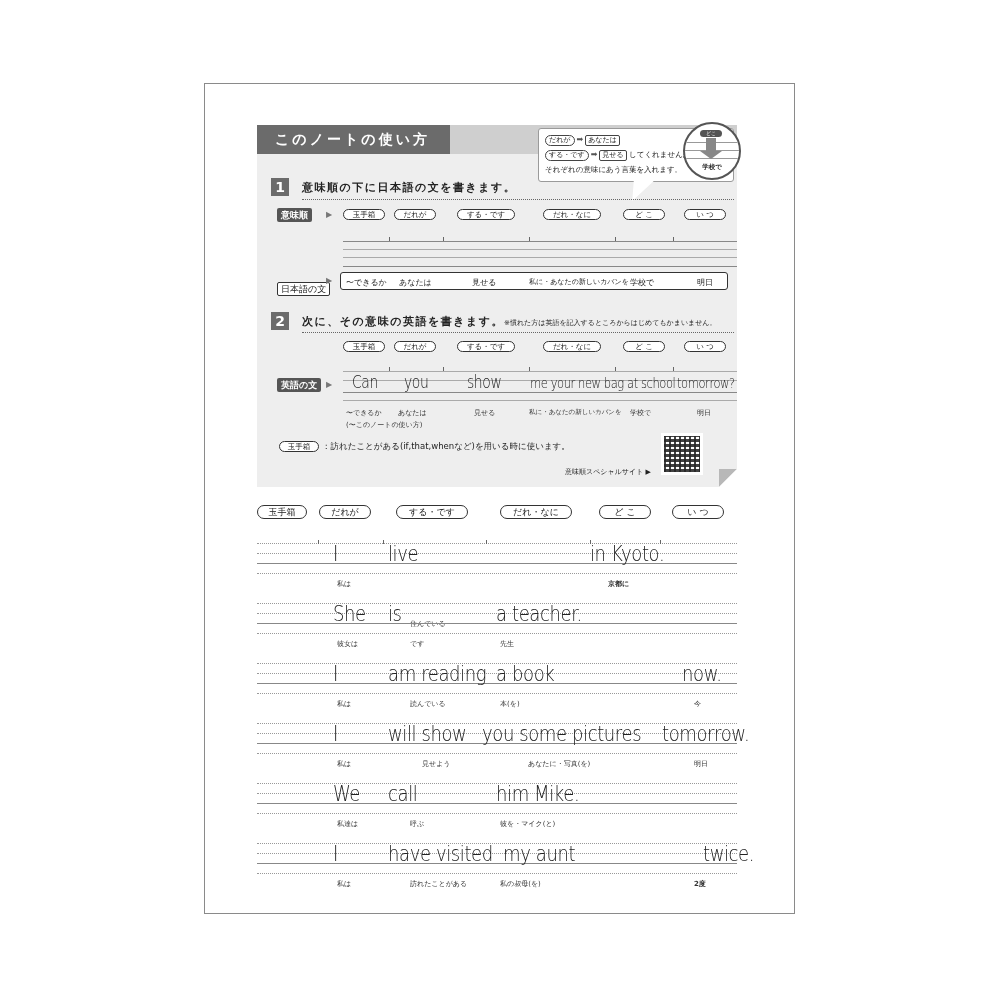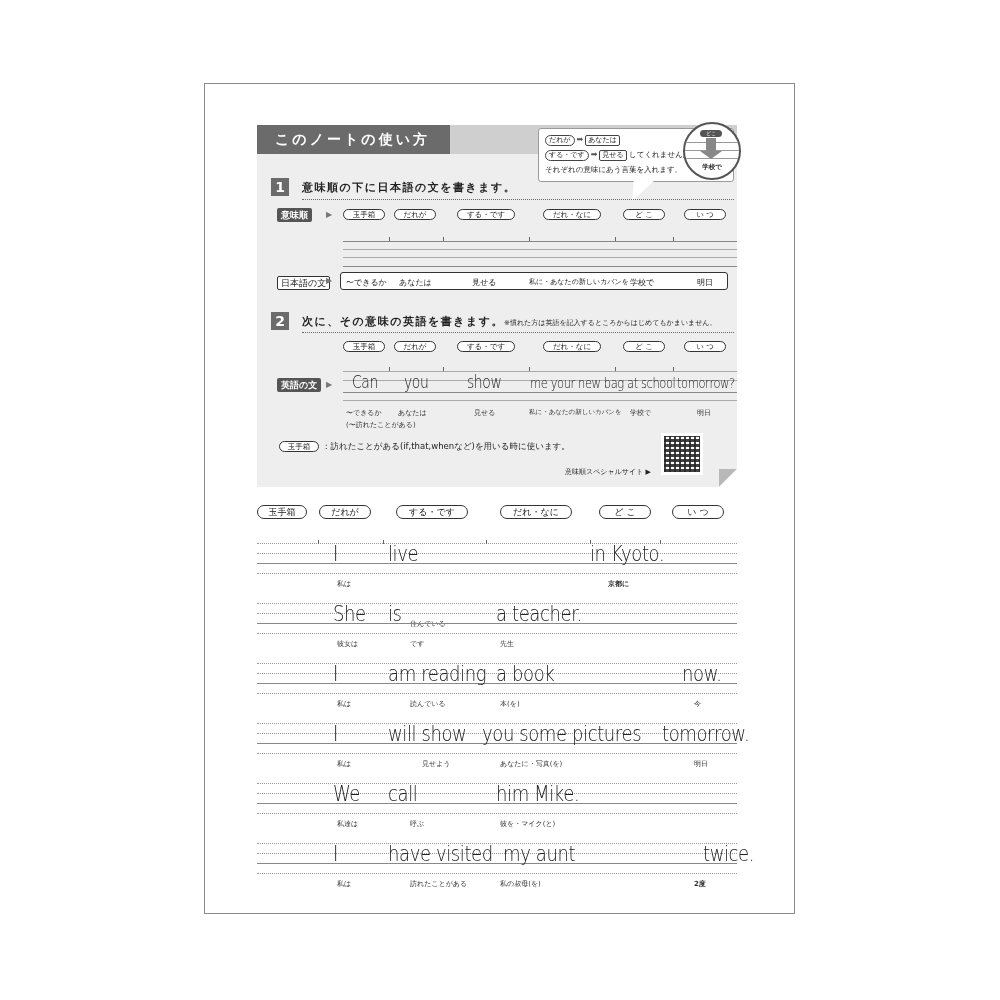--- a/index.html
+++ b/index.html
@@ -108,21 +108,21 @@
 <div class="hline" style="left:343px;top:241px;width:394px"></div>
 <div class="hline" style="left:343px;top:249px;width:394px;border-color:#aaa"></div>
 <div class="hline" style="left:343px;top:257px;width:394px;border-color:#aaa"></div>
 <div class="hline" style="left:343px;top:266px;width:394px"></div>
 <div class="tick" style="left:389px;top:237px"></div>
 <div class="tick" style="left:443px;top:237px"></div>
 <div class="tick" style="left:529px;top:237px"></div>
 <div class="tick" style="left:615px;top:237px"></div>
 <div class="tick" style="left:673px;top:237px"></div>
 
-<div class="label-box" style="left:277px;top:276px">日本語の文</div>
+<div class="label-box" style="left:277px;top:282px">日本語の文</div>
 <div class="tri" style="left:326px;top:276px">▶</div>
 <div class="jbox"></div>
 <div class="jtext" style="left:346px;top:277px">〜できるか</div>
 <div class="jtext" style="left:399px;top:277px">あなたは</div>
 <div class="jtext" style="left:472px;top:277px">見せる</div>
 <div class="jtext" style="left:529px;top:277px;font-size:7px">私に・あなたの新しいカバンを</div>
 <div class="jtext" style="left:630px;top:277px">学校で</div>
 <div class="jtext" style="left:697px;top:277px">明日</div>
 
 <div class="step-num" style="left:271px;top:312px">2</div>
@@ -147,21 +147,21 @@
 <div class="tick" style="left:529px;top:367px"></div>
 <div class="tick" style="left:615px;top:367px"></div>
 <div class="tick" style="left:673px;top:367px"></div>
 <div class="hand md" style="left:352px;top:372px">Can</div>
 <div class="hand md" style="left:404px;top:372px">you</div>
 <div class="hand md" style="left:467px;top:372px">show</div>
 <div class="hand sm" style="left:530px;top:375px">me your new bag at school</div>
 <div class="hand sm" style="left:677px;top:375px">tomorrow?</div>
 
 <div class="small-j" style="left:346px;top:408px">〜できるか</div>
-<div class="small-j" style="left:346px;top:420px">(〜訪れたことがある)</div>
+<div class="small-j" style="left:346px;top:420px">(〜このノートの使い方)</div>
 <div class="small-j" style="left:398px;top:408px">あなたは</div>
 <div class="small-j" style="left:474px;top:408px">見せる</div>
 <div class="small-j" style="left:529px;top:408px;font-size:6.5px">私に・あなたの新しいカバンを</div>
 <div class="small-j" style="left:630px;top:408px">学校で</div>
 <div class="small-j" style="left:697px;top:408px">明日</div>
 
 <div class="pill" style="left:279px;top:441px;width:40px">玉手箱</div>
 <div class="jtext" style="left:322px;top:441px;font-size:8.5px">：訪れたことがある(if,that,whenなど)を用いる時に使います。</div>
 
 <div class="qr">
@@ -234,21 +234,21 @@
     <div class="hdot" style="left: 257px; width: 480px; top: 733px;"></div>
     <div class="hline" style="left: 257px; width: 480px; top: 743px;"></div>
     <div class="hdot" style="left: 257px; width: 480px; top: 753px;"></div>
     <div class="hand lg" style="left: 262px; top: 721px;"></div>
     <div class="small-j" style="left: 262px; top: 759px;"></div>
     <div class="hand lg" style="left: 333px; top: 721px;">I</div>
     <div class="small-j" style="left: 337px; top: 759px;">私は</div>
     <div class="hand lg" style="left: 388px; top: 721px;">will show</div>
     <div class="small-j" style="left: 410px; top: 759px; margin-left: 12px;">見せよう</div>
     <div class="hand lg" style="left: 482px; top: 721px;">you some pictures</div>
-    <div class="small-j" style="left: 500px; top: 759px; text-align: right;">あなたに・写真(を)</div>
+    <div class="small-j" style="left: 528px; top: 759px; text-align: right;">あなたに・写真(を)</div>
     <div class="hand lg" style="left: 590px; top: 721px;"></div>
     <div class="small-j" style="left: 608px; top: 759px;"></div>
     <div class="hand lg" style="left: 662px; top: 721px;">tomorrow.</div>
     <div class="small-j" style="left: 694px; top: 759px;">明日</div>
     <div class="hdot" style="left: 257px; width: 480px; top: 783px;"></div>
     <div class="hdot" style="left: 257px; width: 480px; top: 793px;"></div>
     <div class="hline" style="left: 257px; width: 480px; top: 803px;"></div>
     <div class="hdot" style="left: 257px; width: 480px; top: 813px;"></div>
     <div class="hand lg" style="left: 262px; top: 781px;"></div>
     <div class="small-j" style="left: 262px; top: 819px;"></div>

